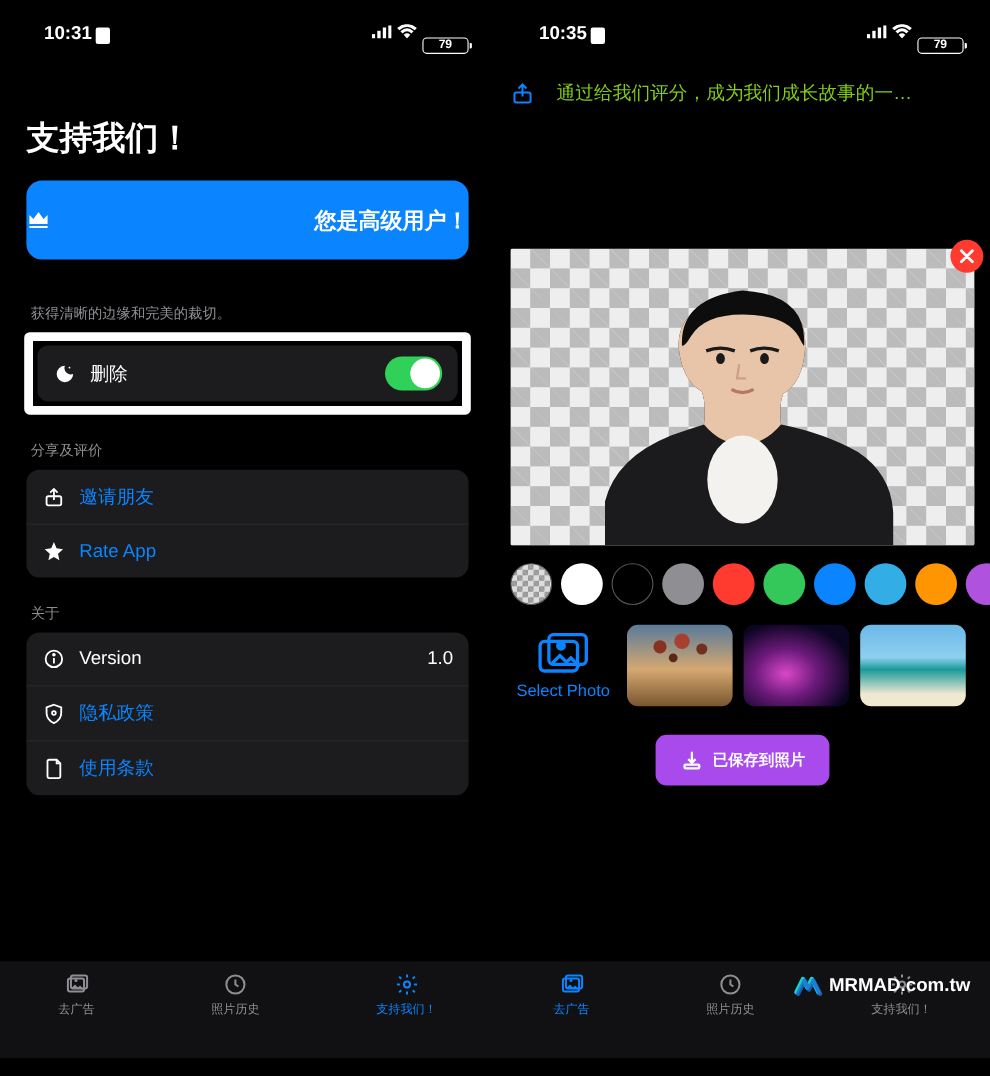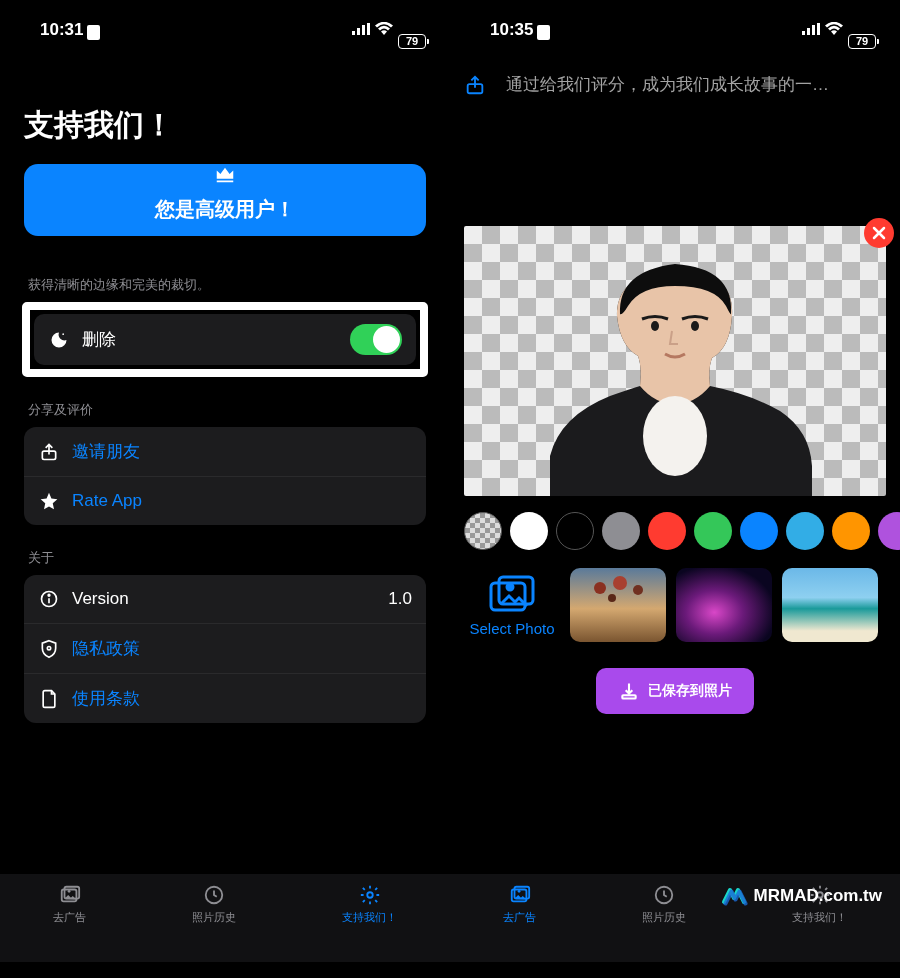--- a/index.html
+++ b/index.html
@@ -29,21 +29,21 @@
     font-size: 17px;
     font-weight: 600;
   }
   .status-left { display: flex; align-items: flex-end; gap: 4px; }
   .status-right { display: flex; align-items: center; gap: 5px; }
   .battery-box {
     display: inline-flex;
     align-items: center;
     border: 1.5px solid #fff;
     border-radius: 4px;
-    padding: 1px 0;
+    padding: 1px 14px;
     font-size: 11px;
     font-weight: 700;
     line-height: 1;
     position: relative;
     min-width: 28px;
     justify-content: center;
     margin-top: 24px;
   }
   .battery-box::after {
     content: "";
@@ -67,26 +67,25 @@
     font-weight: 700;
     padding: 50px 24px 18px;
   }
   .premium-btn {
     margin: 0 24px 18px;
     background: #0a84ff;
     border-radius: 14px;
     height: 72px;
     display: flex;
     align-items: center;
-    justify-content: flex-start;
+    justify-content: space-between;
     gap: 10px;
     color: #fff;
     font-size: 20px;
     font-weight: 600;
-    flex-direction: column;
   }
   .section-note {
     font-size: 13px;
     color: #8e8e93;
     padding: 22px 28px 8px;
   }
   .highlight-row {
     margin: 0 22px;
     border: 8px solid #ffffff;
     border-radius: 5px;
@@ -159,21 +158,21 @@
   }
   .tab.active { color: #0a84ff; }
   .tab .icon svg { width: 26px; height: 26px; }
   
   .banner {
     display: flex;
     align-items: center;
     gap: 10px;
     padding: 18px 14px 10px;
     font-size: 17px;
-    color: #a3a3a3;
+    color: #84cc16;
   }
   .banner .icon { color: #0a84ff; }
   .preview {
     margin: 120px 14px 0;
     position: relative;
     height: 270px;
     background-color: #eee;
     background-image:
       linear-gradient(45deg, #bbb 25%, transparent 25%, transparent 75%, #bbb 75%),
       linear-gradient(45deg, #bbb 25%, transparent 25%, transparent 75%, #bbb 75%);

